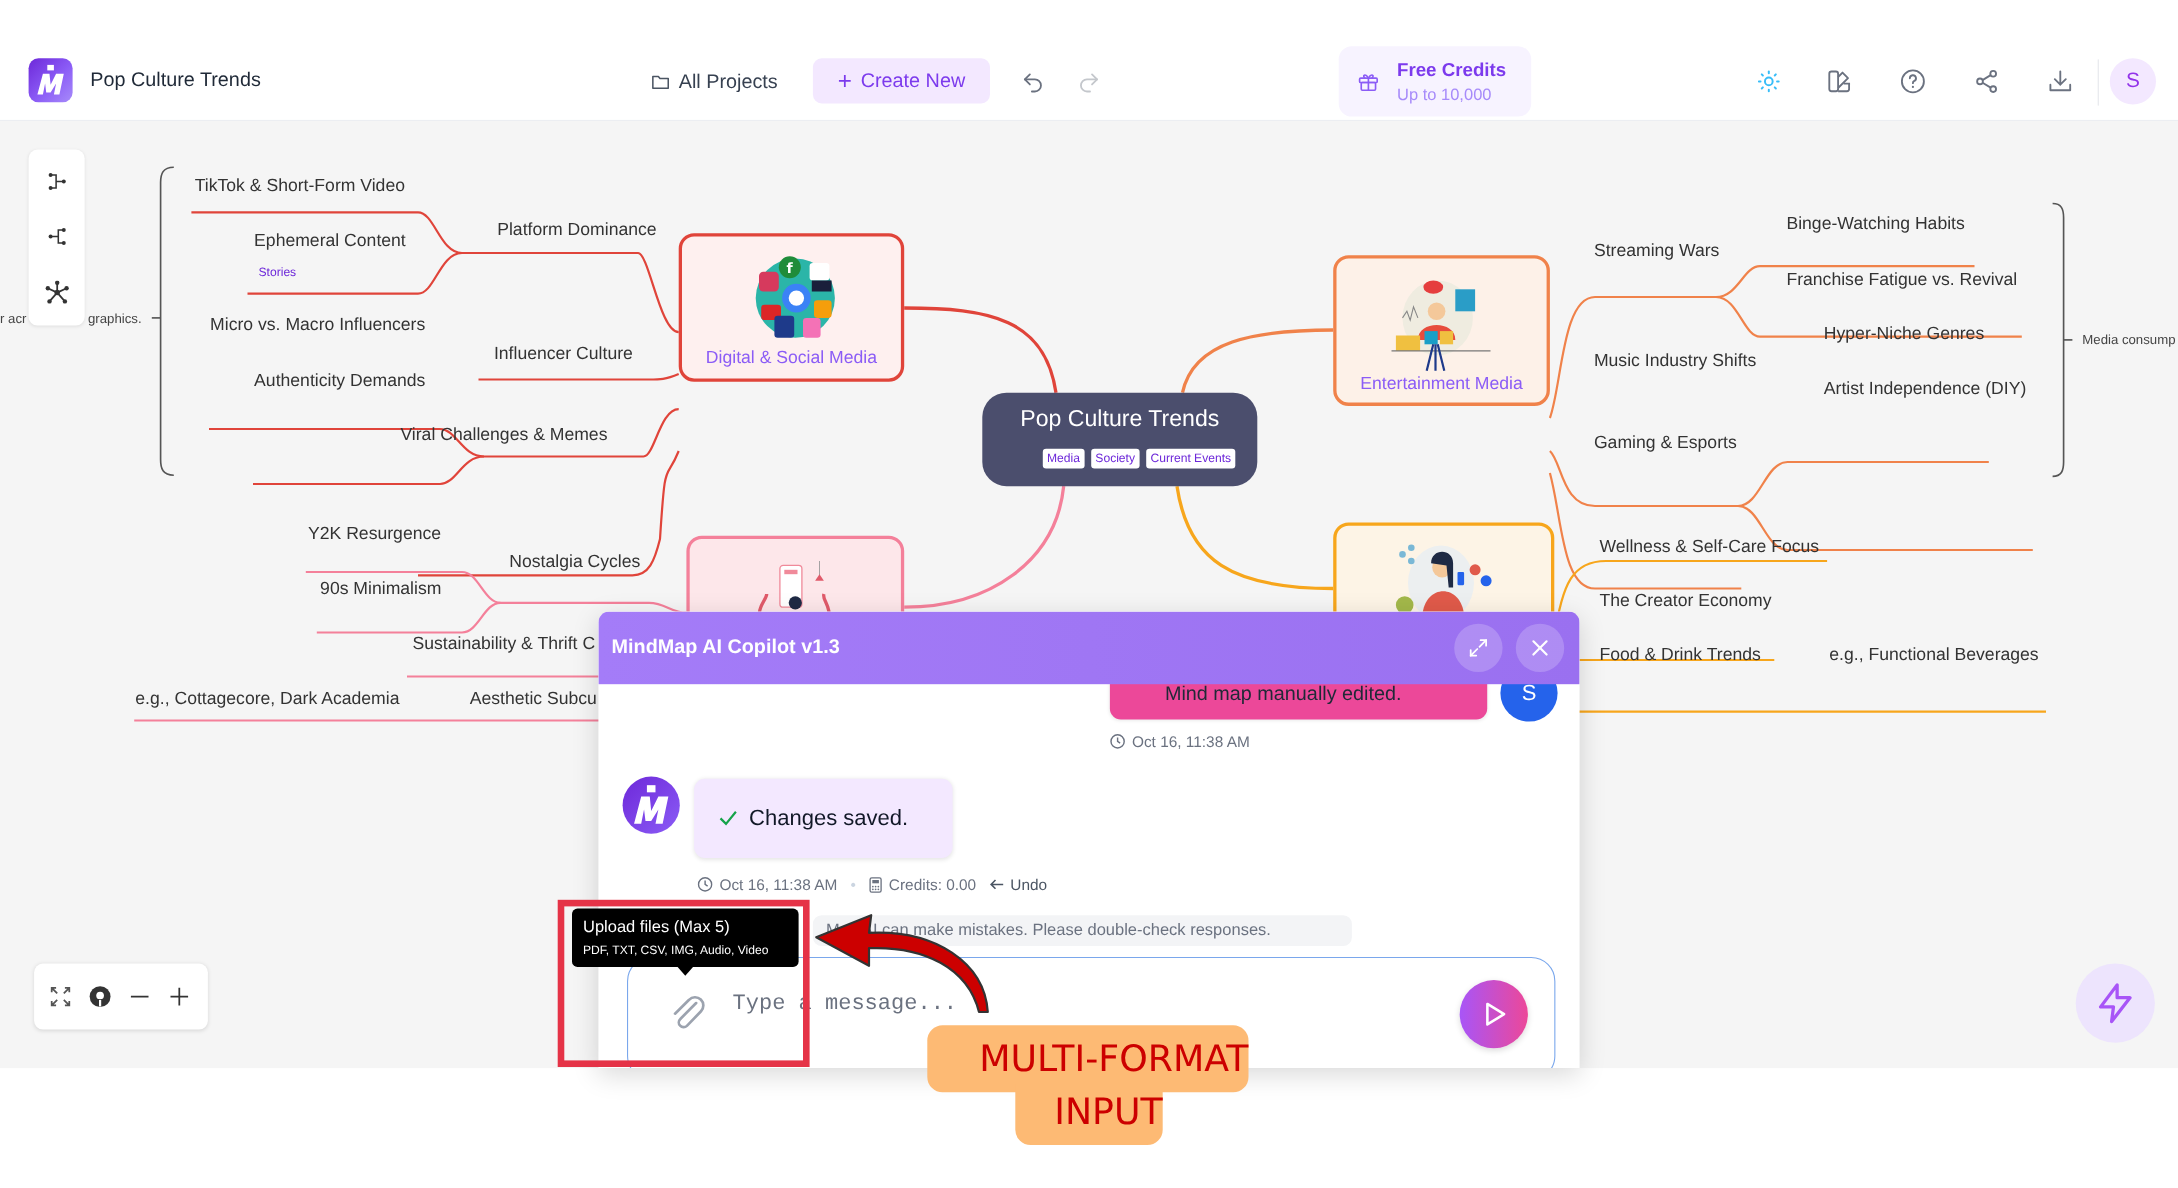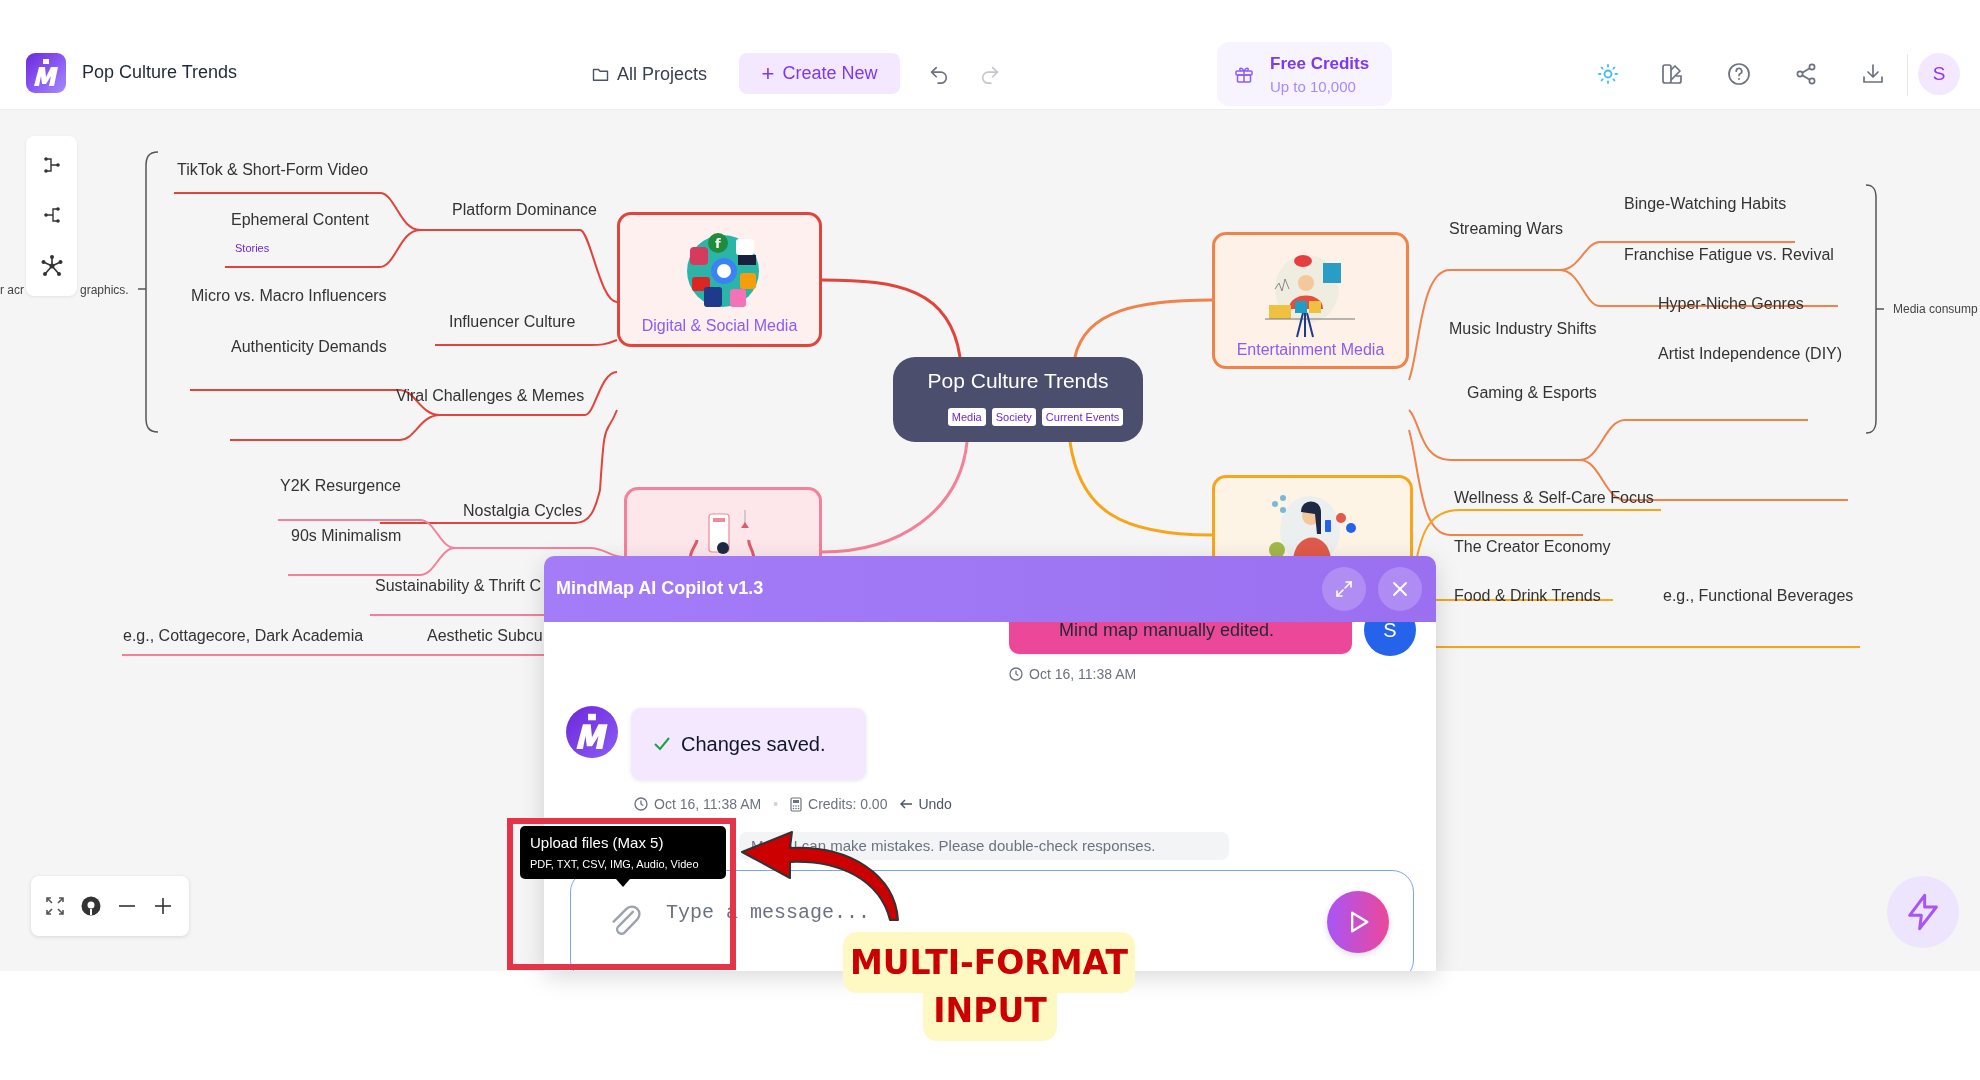--- a/index.html
+++ b/index.html
@@ -61,21 +61,21 @@
   .input-box input::placeholder { color: #6b7280; }
   .attach { position: absolute; left: 32px; top: 26px; width: 44px; height: 44px; display: flex; align-items: center; justify-content: center; cursor: pointer; }
   .send { position: absolute; left: 756px; top: 20px; width: 62px; height: 62px; border-radius: 50%; background: linear-gradient(90deg, #a855f7 0%, #ec4899 100%); display: flex; align-items: center; justify-content: center; box-shadow: 0 2px 6px rgba(0,0,0,0.15); cursor: pointer; }
 
   .tooltip { position: absolute; left: 520px; top: 826px; width: 206px; height: 53px; background: #000; border-radius: 5px; color: #fff; z-index: 10; }
   .tooltip .t1 { position: absolute; left: 10px; top: 8px; font-size: 15px; }
   .tooltip .t2 { position: absolute; left: 10px; top: 32px; font-size: 11px; }
   .tooltip .tail { position: absolute; left: 96px; top: 53px; width: 0; height: 0; border-left: 7px solid transparent; border-right: 7px solid transparent; border-top: 8px solid #000; }
 
   .highlight-box { position: absolute; left: 507px; top: 818px; width: 229px; height: 152px; border: 6px solid #e53347; z-index: 11; pointer-events: none; }
-  .callout { position: absolute; background: #fef9c3; color: #cc0000; font-family: "DejaVu Sans", sans-serif; font-weight: 700; font-size: 33px; text-align: center; border-radius: 14px; z-index: 11; }
+  .callout { position: absolute; background: #fdba74; color: #cc0000; font-family: "DejaVu Sans", sans-serif; font-weight: 400; font-size: 33px; text-align: right; border-radius: 14px; z-index: 11; }
   .arrow-svg { position: absolute; left: 730px; top: 820px; z-index: 12; }
 </style>
 </head>
 <body>
 
 <div class="header">
   <div class="logo">
     <svg width="40" height="40" viewBox="0 0 40 40">
       <rect x="17" y="6" width="6" height="5" fill="#fff"></rect>
       <path d="M8 33 L13 14 L19 14 L20 24 L25 14 L32 14 L28 33 L23 33 L25 23 L20 31 L16 31 L15 23 L13 33 Z" fill="#fff"></path>
@@ -275,21 +275,21 @@
     <div class="label" style="top:102px;">Digital &amp; Social Media</div>
   </div>
 
   <div class="node-text" style="left:432px;top:91px;margin-left:20px;">Platform Dominance</div>
   <div class="node-text" style="left:177px;top:51px;">TikTok &amp; Short-Form Video</div>
   <div class="node-text" style="left:231px;top:101px;">Ephemeral Content</div>
   <div class="tag-stories" style="left:235px;top:132px;">Stories</div>
   <div class="node-text" style="left:449px;top:203px;">Influencer Culture</div>
   <div class="node-text" style="left:191px;top:177px;">Micro vs. Macro Influencers</div>
   <div class="node-text" style="left:231px;top:228px;">Authenticity Demands</div>
-  <div class="node-text" style="left:396px;top:277px;">Viral Challenges &amp; Memes</div>
+  <div class="node-text" style="left:364px;top:277px;">Viral Challenges &amp; Memes</div>
 
   <div class="card" style="left:1212px;top:122px;width:197px;height:137px;border-color:#f0824a;background:#fdf1e8;">
     <svg class="abs" style="left:46px;top:14px;" width="102" height="92" viewBox="0 0 102 92">
       <ellipse cx="46" cy="40" rx="32" ry="34" fill="#efece0"></ellipse>
       <path d="M14 40 l4 -6 l3 8 l3 -12 l4 10" fill="none" stroke="#888" stroke-width="1"></path>
       <ellipse cx="42" cy="12" rx="9" ry="6" fill="#e53e3e"></ellipse>
       <rect x="62" y="14" width="18" height="20" fill="#2a9dc7"></rect>
       <path d="M28 60 C28 42 62 42 62 60 Z" fill="#e74c3c"></path>
       <circle cx="45" cy="34" r="8" fill="#f4c89a"></circle>
       <rect x="8" y="56" width="22" height="14" fill="#f0c040"></rect>
@@ -300,21 +300,21 @@
     </svg>
     <div class="label" style="top:106px;">Entertainment Media</div>
   </div>
 
   <div class="node-text" style="left:1449px;top:110px;">Streaming Wars</div>
   <div class="node-text" style="left:1624px;top:85px;">Binge-Watching Habits</div>
   <div class="node-text" style="left:1624px;top:136px;">Franchise Fatigue vs. Revival</div>
   <div class="node-text" style="left:1449px;top:210px;">Music Industry Shifts</div>
   <div class="node-text" style="left:1658px;top:185px;">Hyper-Niche Genres</div>
   <div class="node-text" style="left:1658px;top:235px;">Artist Independence (DIY)</div>
-  <div class="node-text" style="left:1449px;top:274px;margin-left:18px;">Gaming &amp; Esports</div>
+  <div class="node-text" style="left:1449px;top:284px;">Gaming &amp; Esports</div>
 
   <div class="card" style="left:1212px;top:365px;width:201px;height:150px;border-color:#f7a61c;background:#fdf4e6;">
     <svg class="abs" style="left:40px;top:12px;" width="110" height="70" viewBox="0 0 110 70">
       <ellipse cx="55" cy="40" rx="30" ry="34" fill="#eceff0"></ellipse>
       <circle cx="20" cy="14" r="3" fill="#7ab8d6"></circle>
       <circle cx="28" cy="8" r="3" fill="#7ab8d6"></circle>
       <circle cx="28" cy="20" r="3" fill="#7ab8d6"></circle>
       <path d="M38 70 C40 40 74 40 76 70 Z" fill="#e05a4a"></path>
       <circle cx="56" cy="26" r="9" fill="#f4c89a"></circle>
       <path d="M46 22 C46 8 66 8 66 22 L66 44 L62 44 L60 24 Z" fill="#1e2a44"></path>

